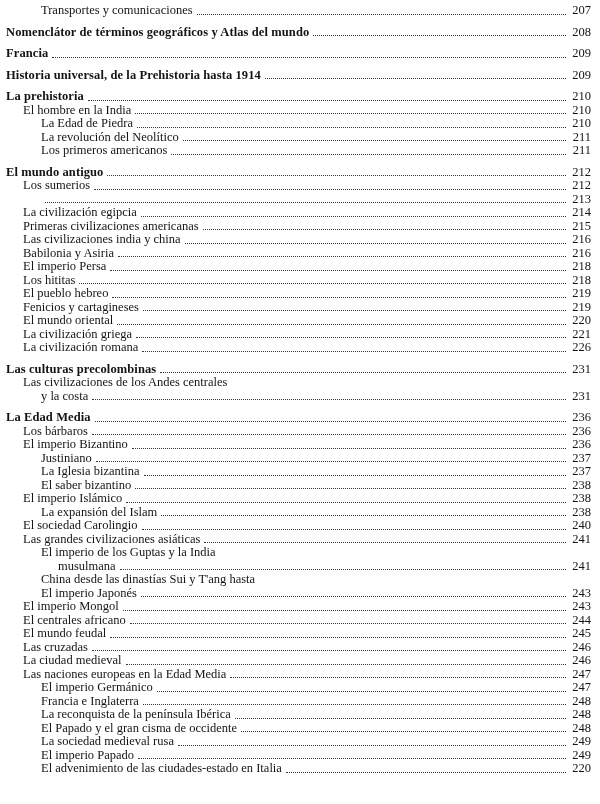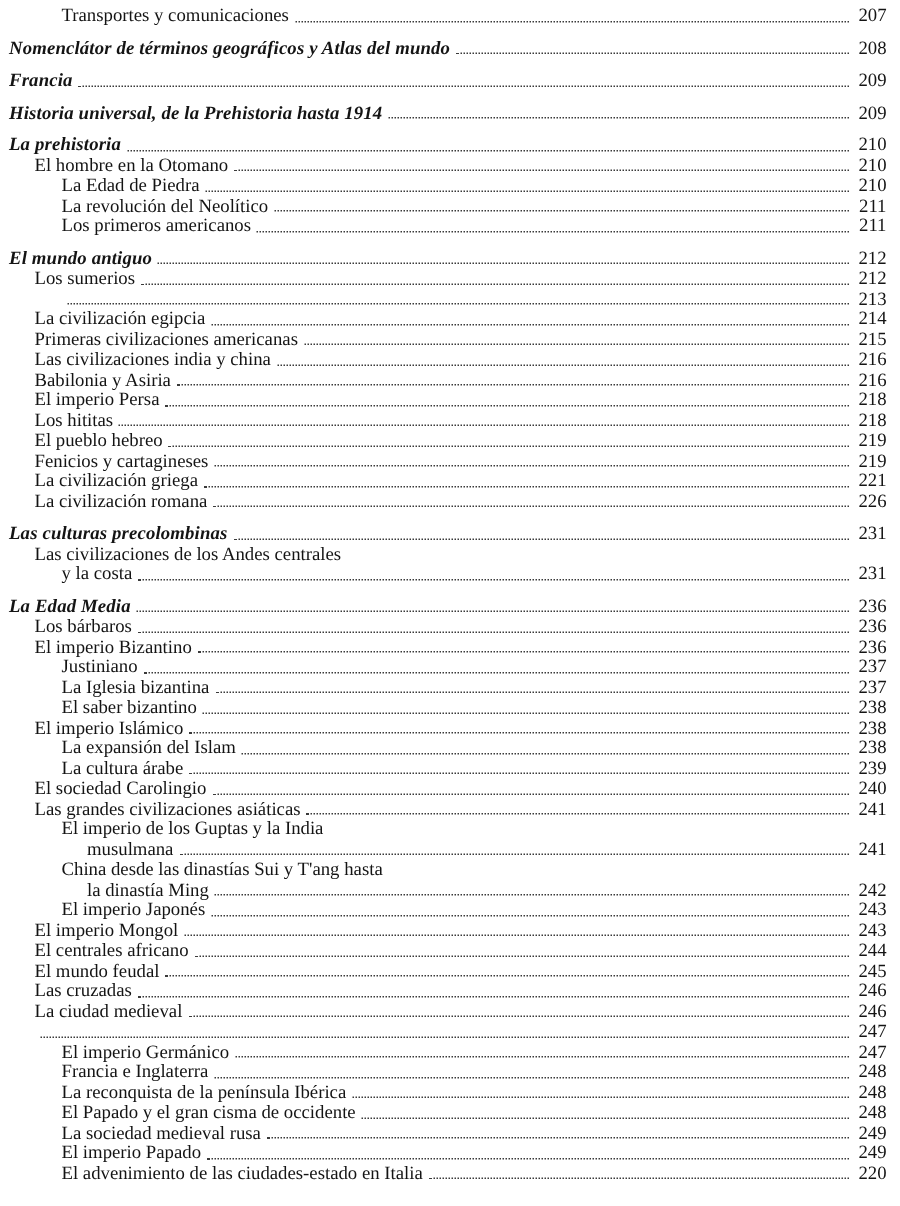--- a/index.html
+++ b/index.html
@@ -24,21 +24,21 @@
   }
   .toc-list { width: 100%; }
   .row {
     display: flex;
     align-items: flex-end;
     line-height: 13.5px;
     height: 13.5px;
     white-space: nowrap;
   }
   .row .label { flex: 0 0 auto; }
-  .row.bold .label { font-weight: bold; letter-spacing: 0.1px; font-style: italic; }
+  .row.bold .label { font-weight: bold; letter-spacing: 0.1px; }
   .leader {
     flex: 1 1 auto;
     min-width: 10px;
     border-bottom: 1px dotted #3a3a3a;
     margin: 0 3px 3px 4px;
     height: 0;
   }
   .pagenum {
     flex: 0 0 auto;
     min-width: 22px;
@@ -79,21 +79,21 @@
         <span class="leader"></span>
         <span class="pagenum">209</span>
       </div>
       <div class="gap"></div>
       <div class="row ind0 bold">
         <span class="label">La prehistoria</span>
         <span class="leader"></span>
         <span class="pagenum">210</span>
       </div>
       <div class="row ind1">
-        <span class="label">El hombre en la Otomano</span>
+        <span class="label">El hombre en la India</span>
         <span class="leader"></span>
         <span class="pagenum">210</span>
       </div>
       <div class="row ind2">
         <span class="label">La Edad de Piedra</span>
         <span class="leader"></span>
         <span class="pagenum">210</span>
       </div>
       <div class="row ind2">
         <span class="label">La revolución del Neolítico</span>
@@ -154,20 +154,25 @@
         <span class="label">El pueblo hebreo</span>
         <span class="leader"></span>
         <span class="pagenum">219</span>
       </div>
       <div class="row ind1">
         <span class="label">Fenicios y cartagineses</span>
         <span class="leader"></span>
         <span class="pagenum">219</span>
       </div>
       <div class="row ind1">
+        <span class="label">El mundo oriental</span>
+        <span class="leader"></span>
+        <span class="pagenum">220</span>
+      </div>
+      <div class="row ind1">
         <span class="label">La civilización griega</span>
         <span class="leader"></span>
         <span class="pagenum">221</span>
       </div>
       <div class="row ind1">
         <span class="label">La civilización romana</span>
         <span class="leader"></span>
         <span class="pagenum">226</span>
       </div>
       <div class="gap"></div>
@@ -217,25 +222,20 @@
       </div>
       <div class="row ind1">
         <span class="label">El imperio Islámico</span>
         <span class="leader"></span>
         <span class="pagenum">238</span>
       </div>
       <div class="row ind2">
         <span class="label">La expansión del Islam</span>
         <span class="leader"></span>
         <span class="pagenum">238</span>
-      </div>
-      <div class="row ind2">
-        <span class="label">La cultura árabe</span>
-        <span class="leader"></span>
-        <span class="pagenum">239</span>
       </div>
       <div class="row ind1">
         <span class="label">El sociedad Carolingio</span>
         <span class="leader"></span>
         <span class="pagenum">240</span>
       </div>
       <div class="row ind1">
         <span class="label">Las grandes civilizaciones asiáticas</span>
         <span class="leader"></span>
         <span class="pagenum">241</span>
@@ -244,25 +244,20 @@
         <span class="label">El imperio de los Guptas y la India</span>
       </div>
       <div class="row ind3">
         <span class="label">musulmana</span>
         <span class="leader"></span>
         <span class="pagenum">241</span>
       </div>
       <div class="row ind2">
         <span class="label">China desde las dinastías Sui y T'ang hasta</span>
       </div>
-      <div class="row ind3">
-        <span class="label">la dinastía Ming</span>
-        <span class="leader"></span>
-        <span class="pagenum">242</span>
-      </div>
       <div class="row ind2">
         <span class="label">El imperio Japonés</span>
         <span class="leader"></span>
         <span class="pagenum">243</span>
       </div>
       <div class="row ind1">
         <span class="label">El imperio Mongol</span>
         <span class="leader"></span>
         <span class="pagenum">243</span>
       </div>
@@ -280,20 +275,21 @@
         <span class="label">Las cruzadas</span>
         <span class="leader"></span>
         <span class="pagenum">246</span>
       </div>
       <div class="row ind1">
         <span class="label">La ciudad medieval</span>
         <span class="leader"></span>
         <span class="pagenum">246</span>
       </div>
       <div class="row ind1">
+        <span class="label">Las naciones europeas en la Edad Media</span>
         <span class="leader"></span>
         <span class="pagenum">247</span>
       </div>
       <div class="row ind2">
         <span class="label">El imperio Germánico</span>
         <span class="leader"></span>
         <span class="pagenum">247</span>
       </div>
       <div class="row ind2">
         <span class="label">Francia e Inglaterra</span>

